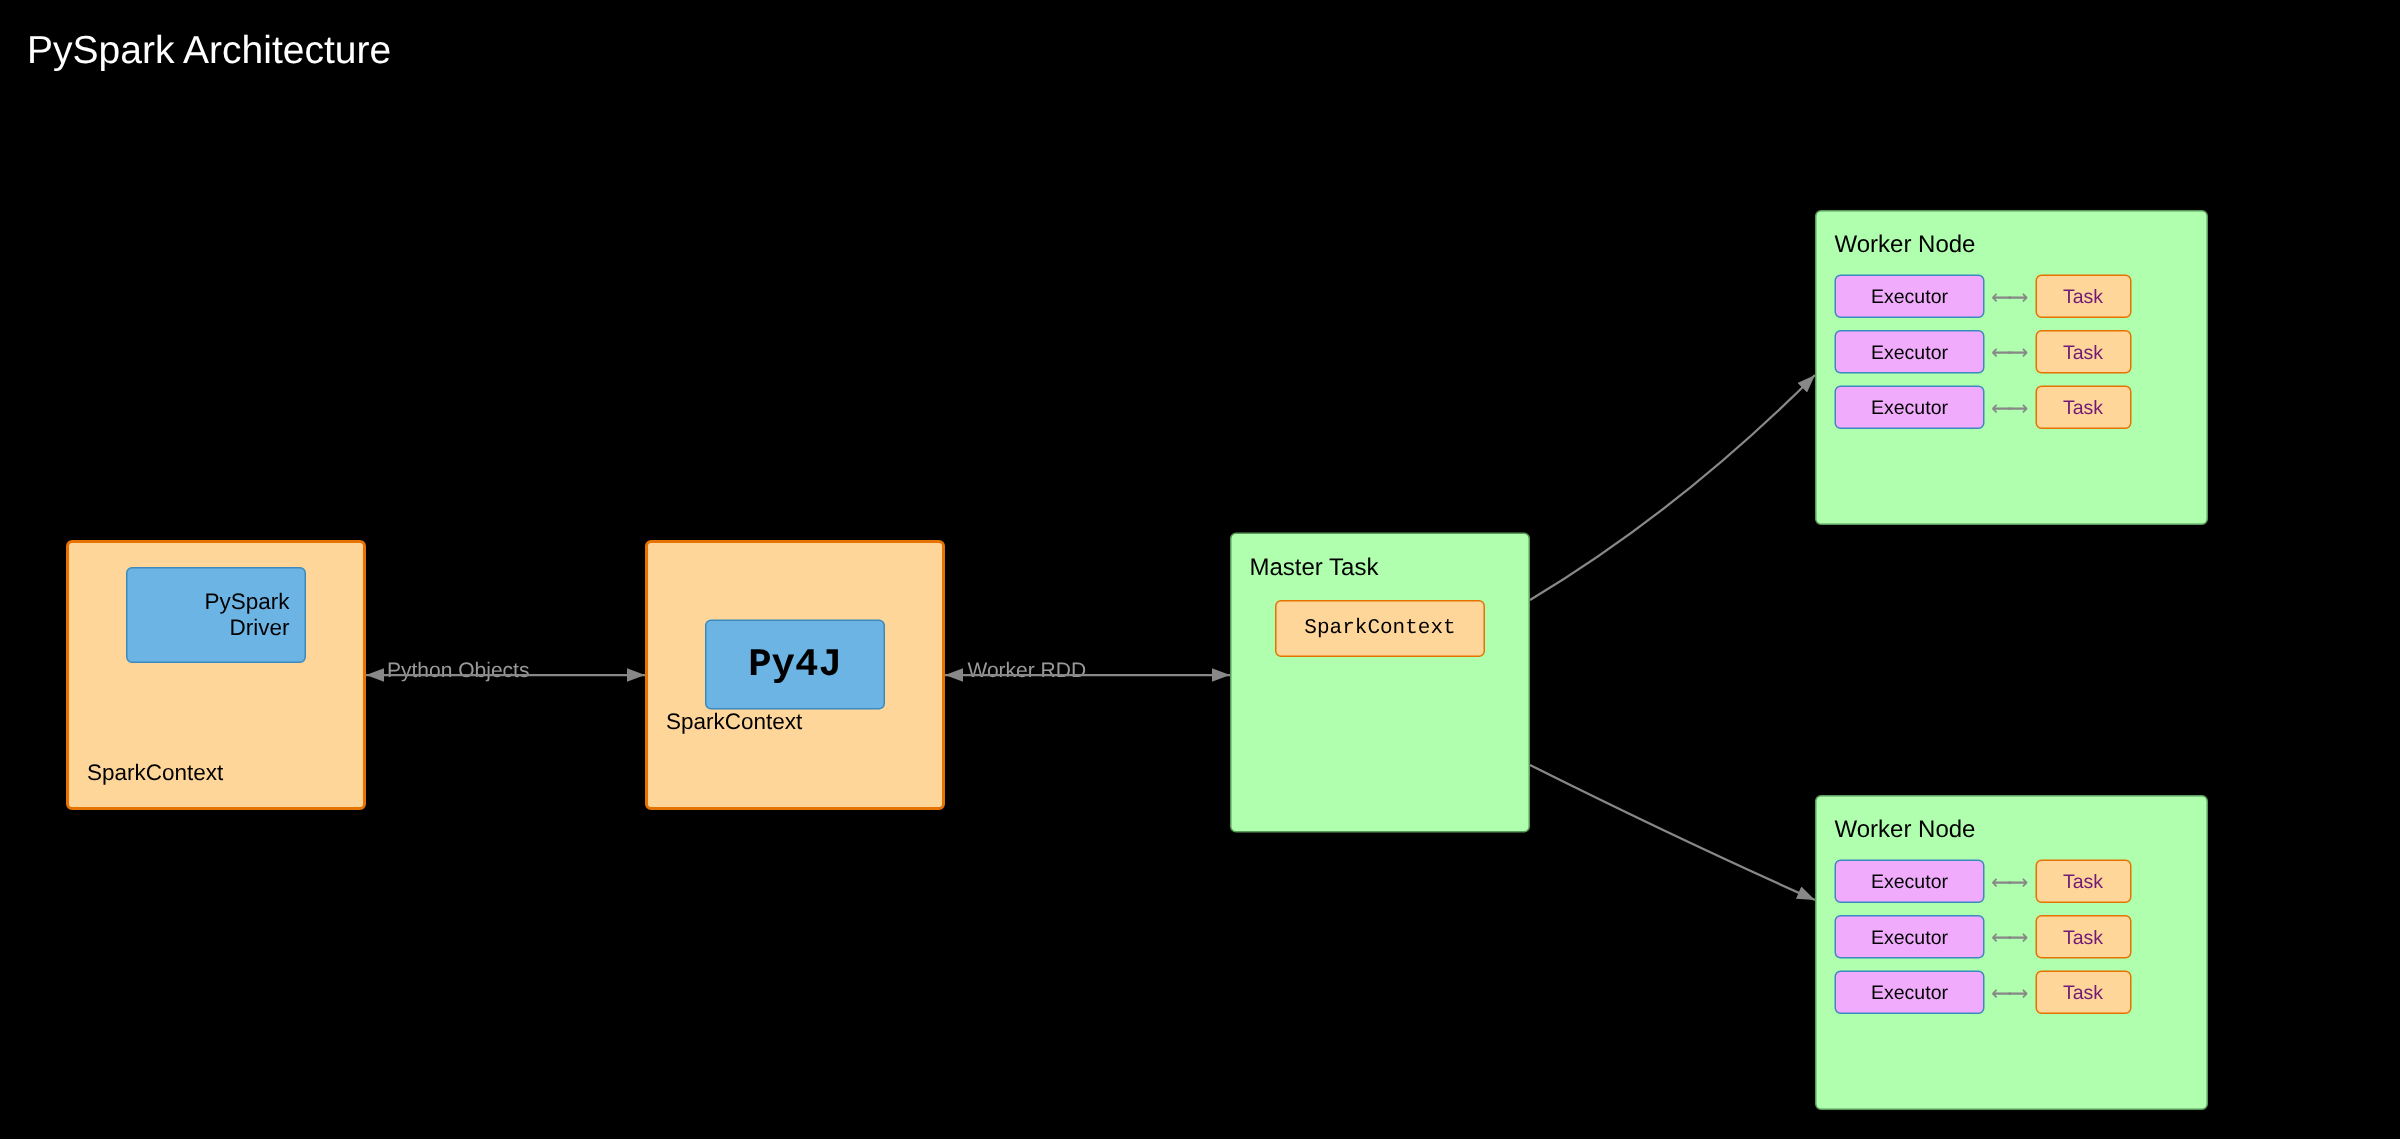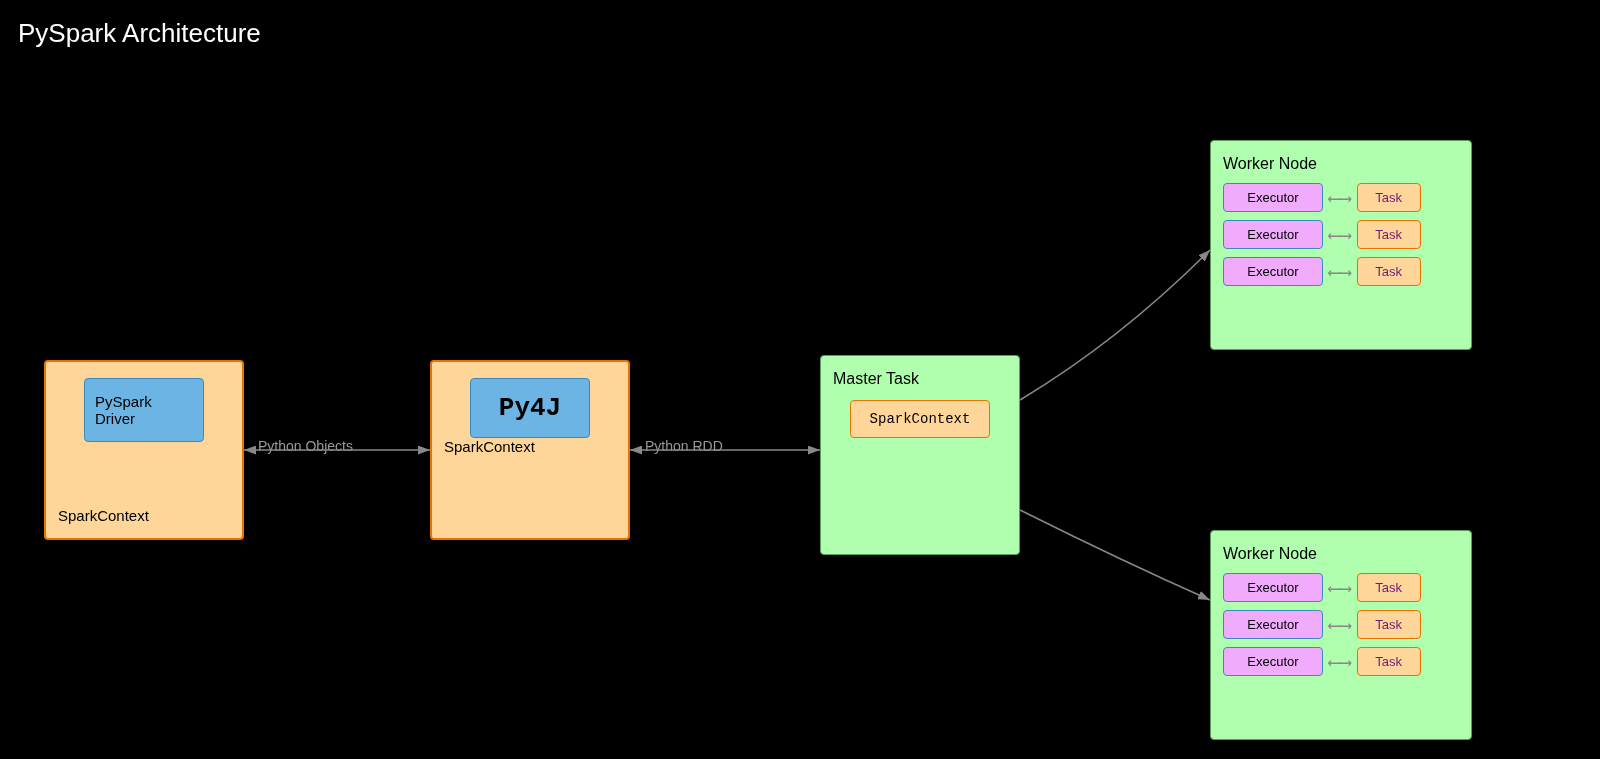--- a/index.html
+++ b/index.html
@@ -38,21 +38,21 @@
       justify-content: space-between;
       padding: 16px 12px 14px;
     }
 
     .pyspark-driver-inner {
       background: #6cb4e4;
       border: 1.5px solid #3a8abf;
       border-radius: 4px;
       width: 120px;
       padding: 14px 10px;
-      text-align: left;
+      text-align: right;
       color: #000;
       font-size: 15px;
       font-family: Arial, sans-serif;
     }
 
     .pyspark-driver-label {
       color: #000;
       font-size: 15px;
       font-family: Arial, sans-serif;
       align-self: flex-start;
@@ -64,21 +64,21 @@
       left: 430px;
       top: 360px;
       width: 200px;
       height: 180px;
       background: #ffd699;
       border: 2px solid #e67300;
       border-radius: 4px;
       display: flex;
       flex-direction: column;
       align-items: center;
-      justify-content: flex-start;
+      justify-content: center;
       padding: 16px 12px 14px;
     }
 
     .py4j-inner {
       background: #6cb4e4;
       border: 1.5px solid #3a8abf;
       border-radius: 4px;
       width: 120px;
       padding: 14px 10px;
       text-align: center;
@@ -222,21 +222,21 @@
   <div class="pyspark-driver-label">SparkContext</div>
 </div>
 
 <div class="arrow-label" style="left: 258px; top: 438px;">Python Objects</div>
 
 <div class="py4j-box">
   <div class="py4j-inner">Py4J</div>
   <div class="py4j-label">SparkContext</div>
 </div>
 
-<div class="arrow-label" style="left: 645px; top: 438px;">Python RDD</div>
+<div class="arrow-label" style="left: 645px; top: 438px;">Worker RDD</div>
 
 <div class="master-node-box">
   <div class="master-node-title">Master Task</div>
   <div class="spark-context-btn">SparkContext</div>
 </div>
 
 <div class="worker-node-box top">
   <div class="worker-node-title">Worker Node</div>
   <div class="executor-row">
     <div class="executor-btn">Executor</div>

